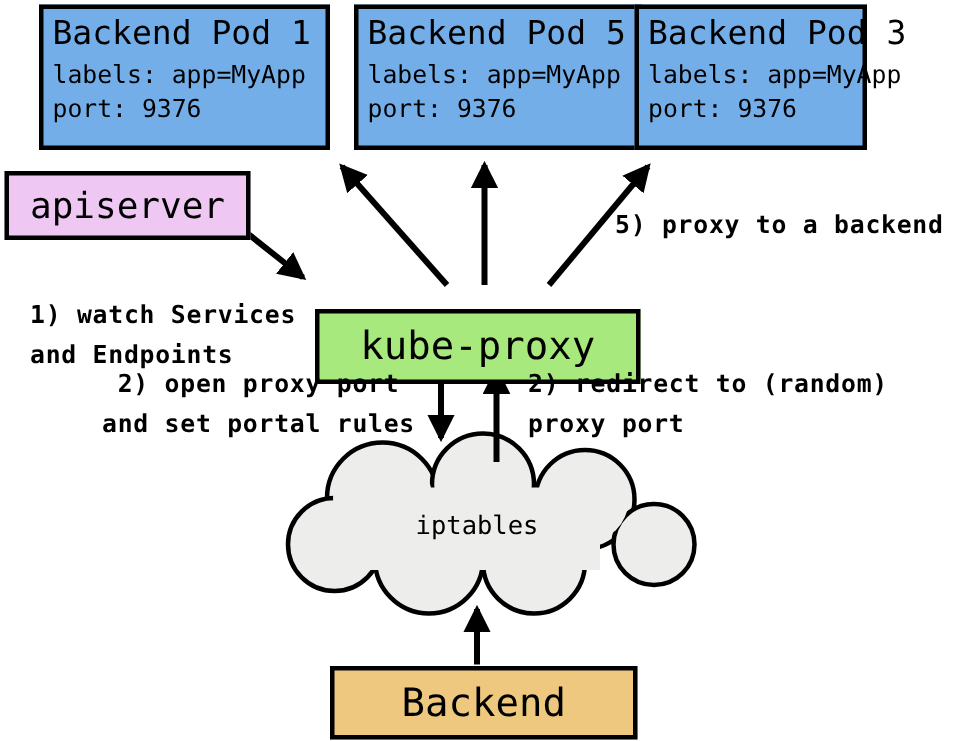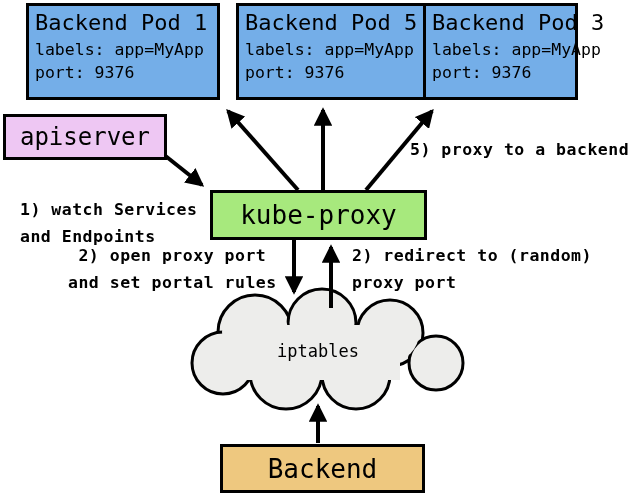--- a/index.html
+++ b/index.html
@@ -15,21 +15,21 @@
     background:var(--pod-fill);
     padding:2px 6px 16px 6px;
   }
   .pod-title{font-size:22px;line-height:30px;white-space:nowrap;}
   .pod-line{font-size:16.5px;line-height:23px;white-space:nowrap;}
   .label-node{
     display:flex;align-items:center;justify-content:center;
     font-size:24px;white-space:nowrap;
   }
   .apiserver{background:var(--apiserver-fill);}
-  .kubeproxy{background:var(--kubeproxy-fill);font-size:26px;}
+  .kubeproxy{background:var(--kubeproxy-fill);font-size:26px;margin-top:16px;}
   .client{background:var(--client-fill);font-size:26px;}
   .cloud-label{
     position:absolute;font-size:17px;text-align:center;white-space:nowrap;
   }
   .ann{
     position:absolute;font-weight:bold;font-size:16.5px;line-height:27px;
     letter-spacing:0.5px;white-space:pre-line;
   }
 </style>
 </head>

